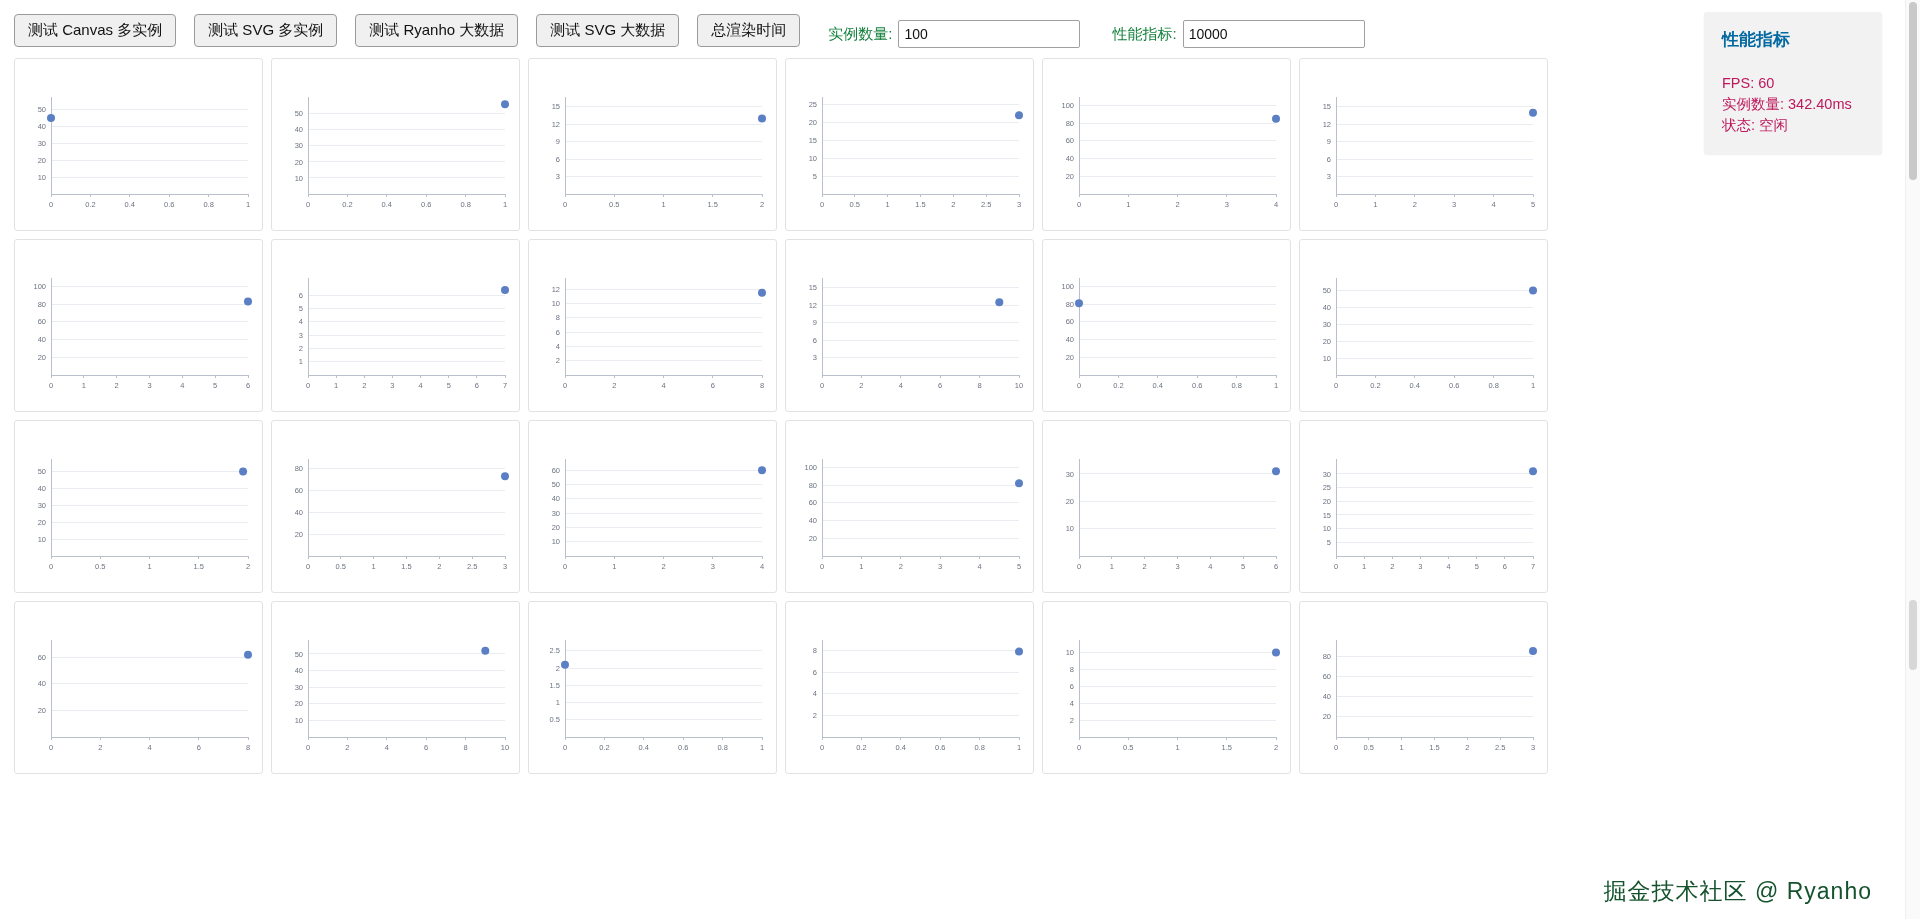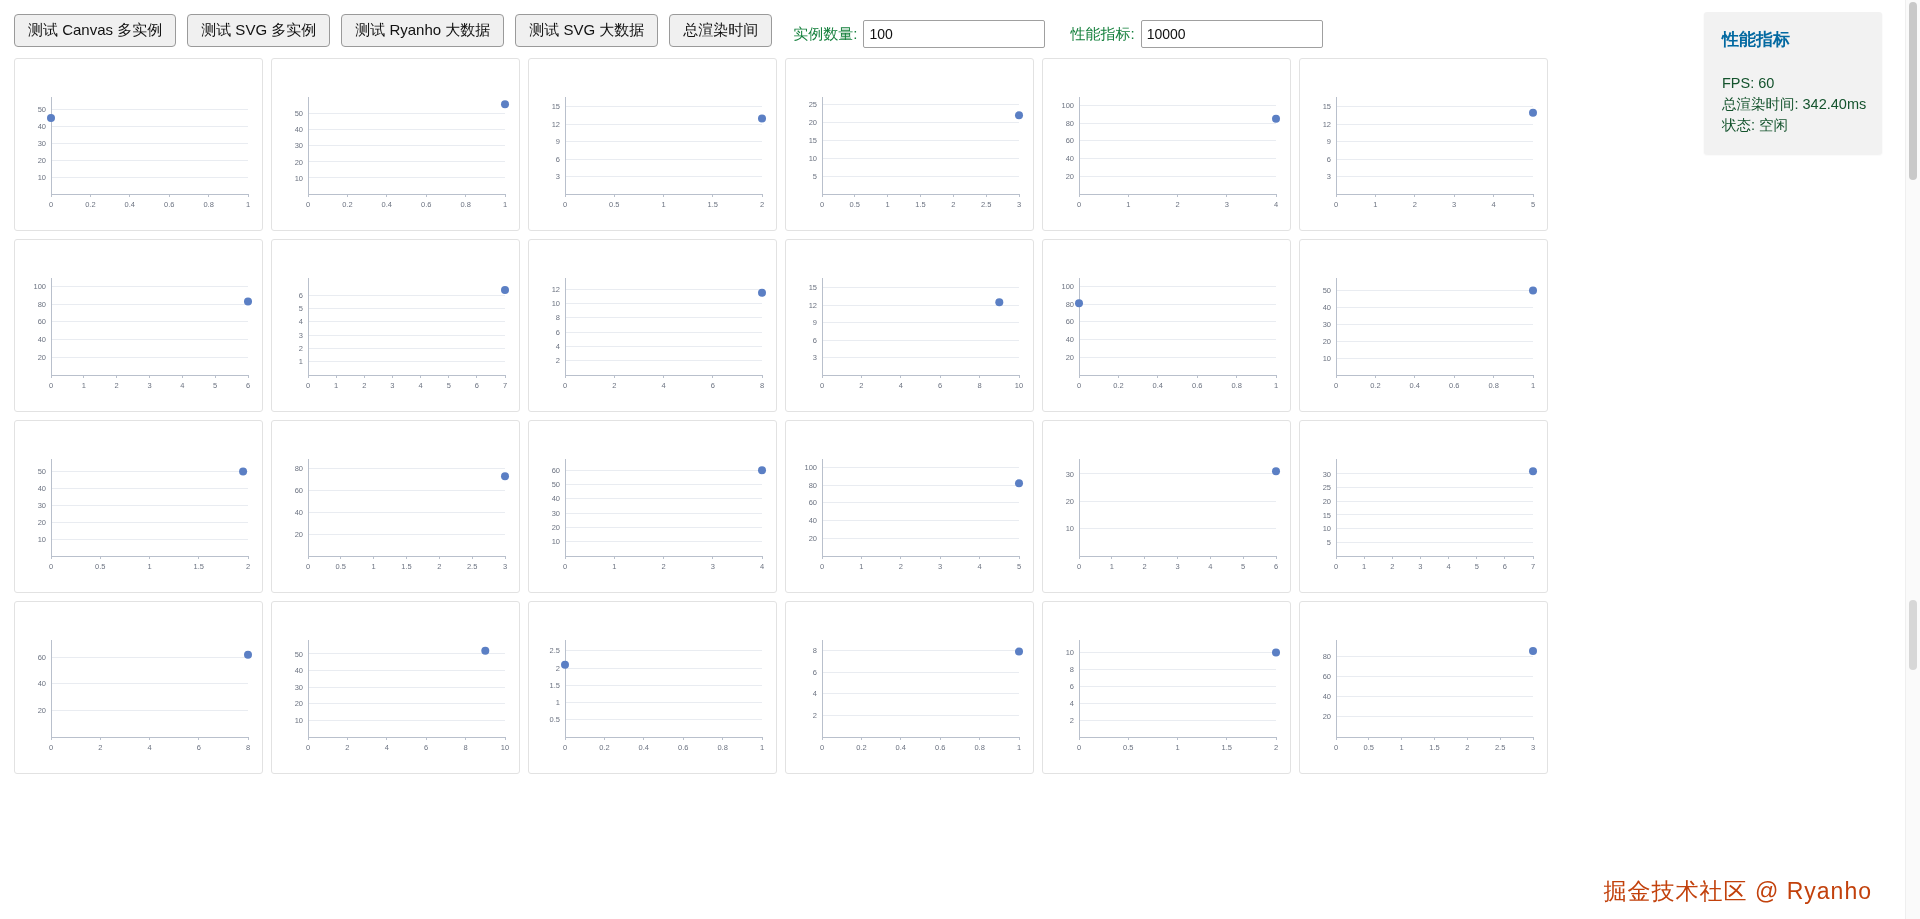--- a/index.html
+++ b/index.html
@@ -26,21 +26,21 @@
   .toolbar {
     position: absolute;
     top: 0;
     left: 0;
     width: 1920px;
     height: 58px;
     box-sizing: border-box;
     padding: 14px 0 0 14px;
     display: flex;
     align-items: flex-start;
-    gap: 11px;
+    gap: 18px;
   }
   .tbtn {
     font-family: "Liberation Sans", sans-serif;
     font-size: 15px;
     color: #111;
     background: #f0f0f0;
     border: 1px solid #9a9a9a;
     border-radius: 4px;
     padding: 7px 13px 8px 13px;
     line-height: 16px;
@@ -86,21 +86,21 @@
     box-shadow: 0 1px 2px rgba(0,0,0,0.07);
   }
   .perf-title {
     font-size: 17px;
     font-weight: bold;
     color: #0369a1;
     margin: 0 0 22px 0;
   }
   .perf-row {
     font-size: 14.5px;
-    color: #14532d;
+    color: #be185d;
     line-height: 21px;
     white-space: nowrap;
   }
 
   
   .grid {
     position: absolute;
     top: 58px;
     left: 14px;
     width: 1880px;
@@ -160,21 +160,21 @@
     border-radius: 4px;
     background: #d7d7d7;
   }
 
   
   .watermark {
     position: absolute;
     right: 48px;
     bottom: 12px;
     font-size: 23px;
-    color: #c2410c;
+    color: #14532d;
     font-family: "Liberation Sans", sans-serif;
     letter-spacing: 1px;
     white-space: nowrap;
     pointer-events: none;
   }
 </style>
 </head>
 <body>
 
 <div id="app">
@@ -193,21 +193,21 @@
 
     <div class="field-group second">
       <span class="field-label">性能指标:</span>
       <input class="field-input" type="text" value="10000" style="">
     </div>
   </div>
 
   <div class="perf-panel">
     <div class="perf-title">性能指标</div>
     <div class="perf-row">FPS: 60</div>
-    <div class="perf-row">总渲染时间: 342.40ms</div>
+    <div class="perf-row">实例数量: 342.40ms</div>
     <div class="perf-row">状态: 空闲</div>
   </div>
 
   <div class="grid" id="chart-grid">
       <div class="card">
         <svg width="249" height="173">
           <line x1="36" x2="233" y1="118.0909090909091" y2="118.0909090909091" class="grid-line"></line>
           <text x="31" y="120.69090909090909" text-anchor="end" class="tick-text">10</text>
           <line x1="36" x2="233" y1="101.18181818181819" y2="101.18181818181819" class="grid-line"></line>
           <text x="31" y="103.78181818181818" text-anchor="end" class="tick-text">20</text>

